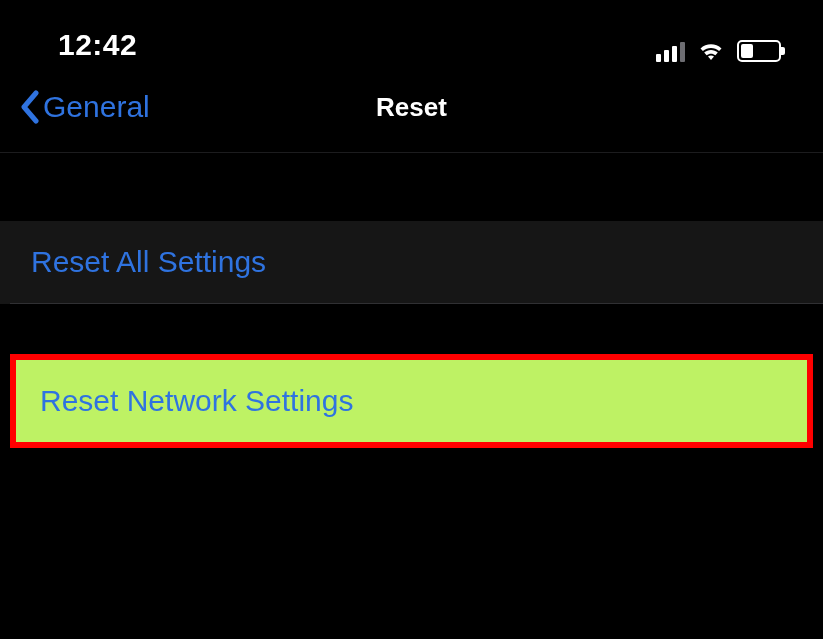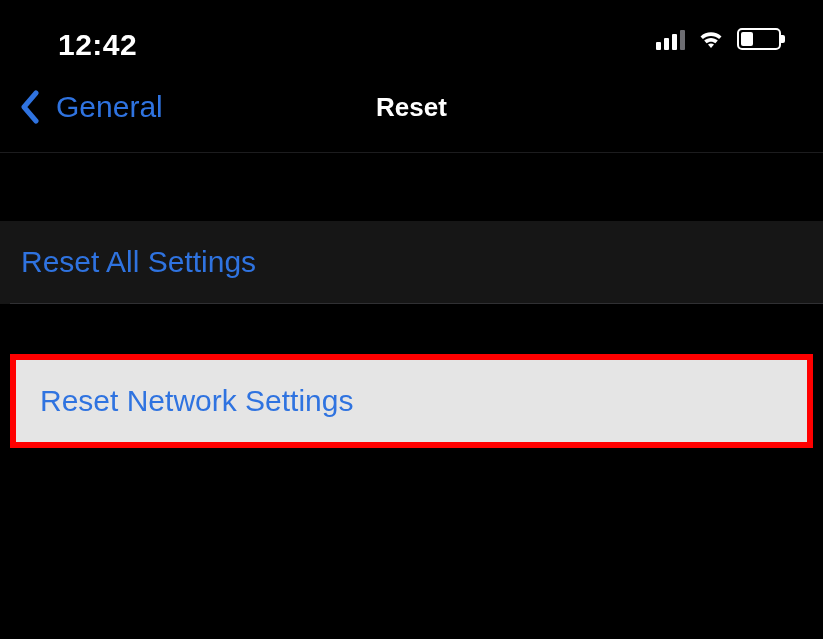--- a/index.html
+++ b/index.html
@@ -9,21 +9,21 @@
     height: 639px;
     background: #000000;
     font-family: -apple-system, "Helvetica Neue", Arial, sans-serif;
     color: #ffffff;
     overflow: hidden;
   }
 
   
   .status-bar {
     display: flex;
-    align-items: flex-start;
+    align-items: flex-end;
     justify-content: space-between;
     padding: 28px 42px 0 58px;
     height: 62px;
     box-sizing: border-box;
   }
   .status-time {
     font-size: 30px;
     font-weight: 600;
     letter-spacing: 0.5px;
   }
@@ -84,21 +84,21 @@
   .nav {
     position: relative;
     height: 90px;
     display: flex;
     align-items: center;
     border-bottom: 1px solid #1c1c1e;
   }
   .nav-back {
     display: flex;
     align-items: center;
-    gap: 16px;
+    gap: 3px;
     padding-left: 20px;
     color: #2f73e0;
     font-size: 30px;
     font-weight: 400;
     cursor: pointer;
     z-index: 2;
     justify-content: center;
   }
   .nav-back svg { display:block; }
   .nav-title {
@@ -114,39 +114,39 @@
   .gap {
     height: 68px;
     background: #000000;
   }
   .gap.short { height: 50px; }
 
   .section {
     background: #161616;
   }
   .row {
-    padding: 24px 21px;
+    padding: 24px 31px;
     font-size: 30px;
     font-weight: 400;
     color: #2f73e0;
     cursor: pointer;
     box-sizing: border-box;
   }
   .divider {
     height: 1px;
     background: #303033;
     margin-left: 10px;
   }
 
   
   .highlight-wrap {
     border: 6px solid #ff0000;
     margin: 0 10px;
   }
-  .highlight-wrap .section { background:#e5e5e5; }
+  .highlight-wrap .section { background:#bef264; }
   .highlight-wrap .row { padding: 24px 24px 24px 24px; }
 </style>
 </head>
 <body>
 
 <div class="status-bar">
   <div class="status-time">12:42</div>
   <div class="status-icons">
     <div class="cell">
       <span></span>

